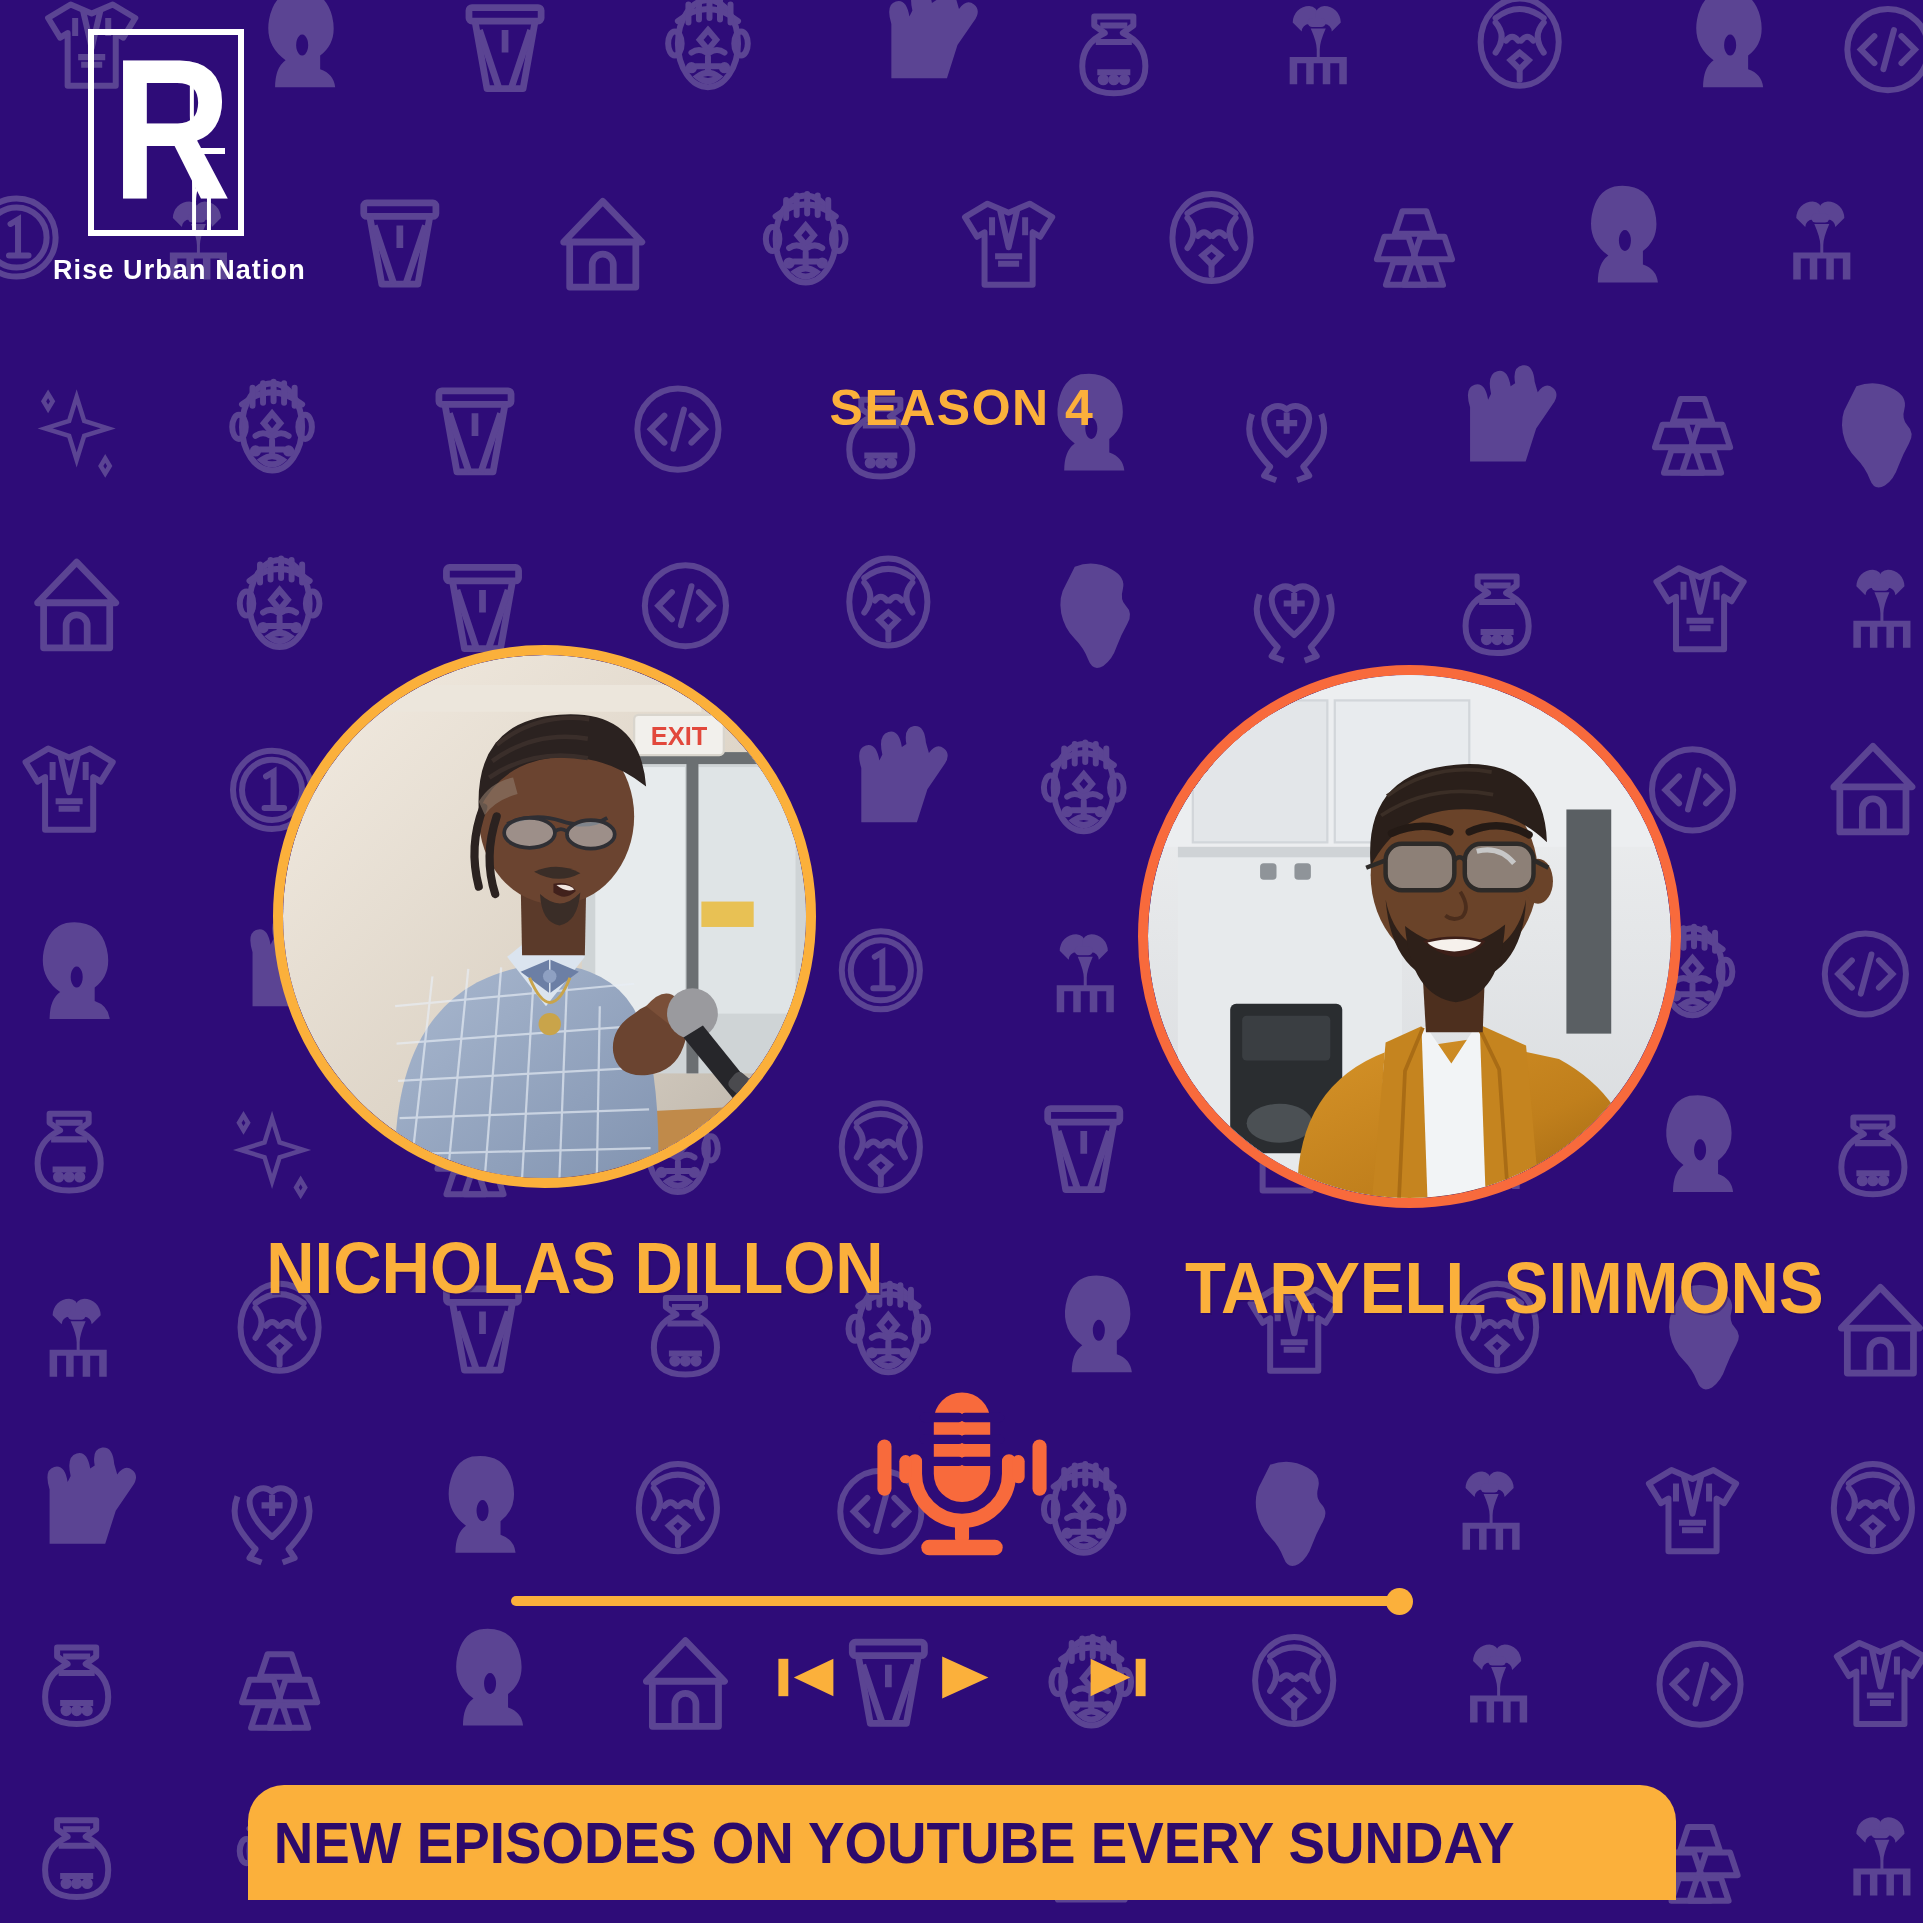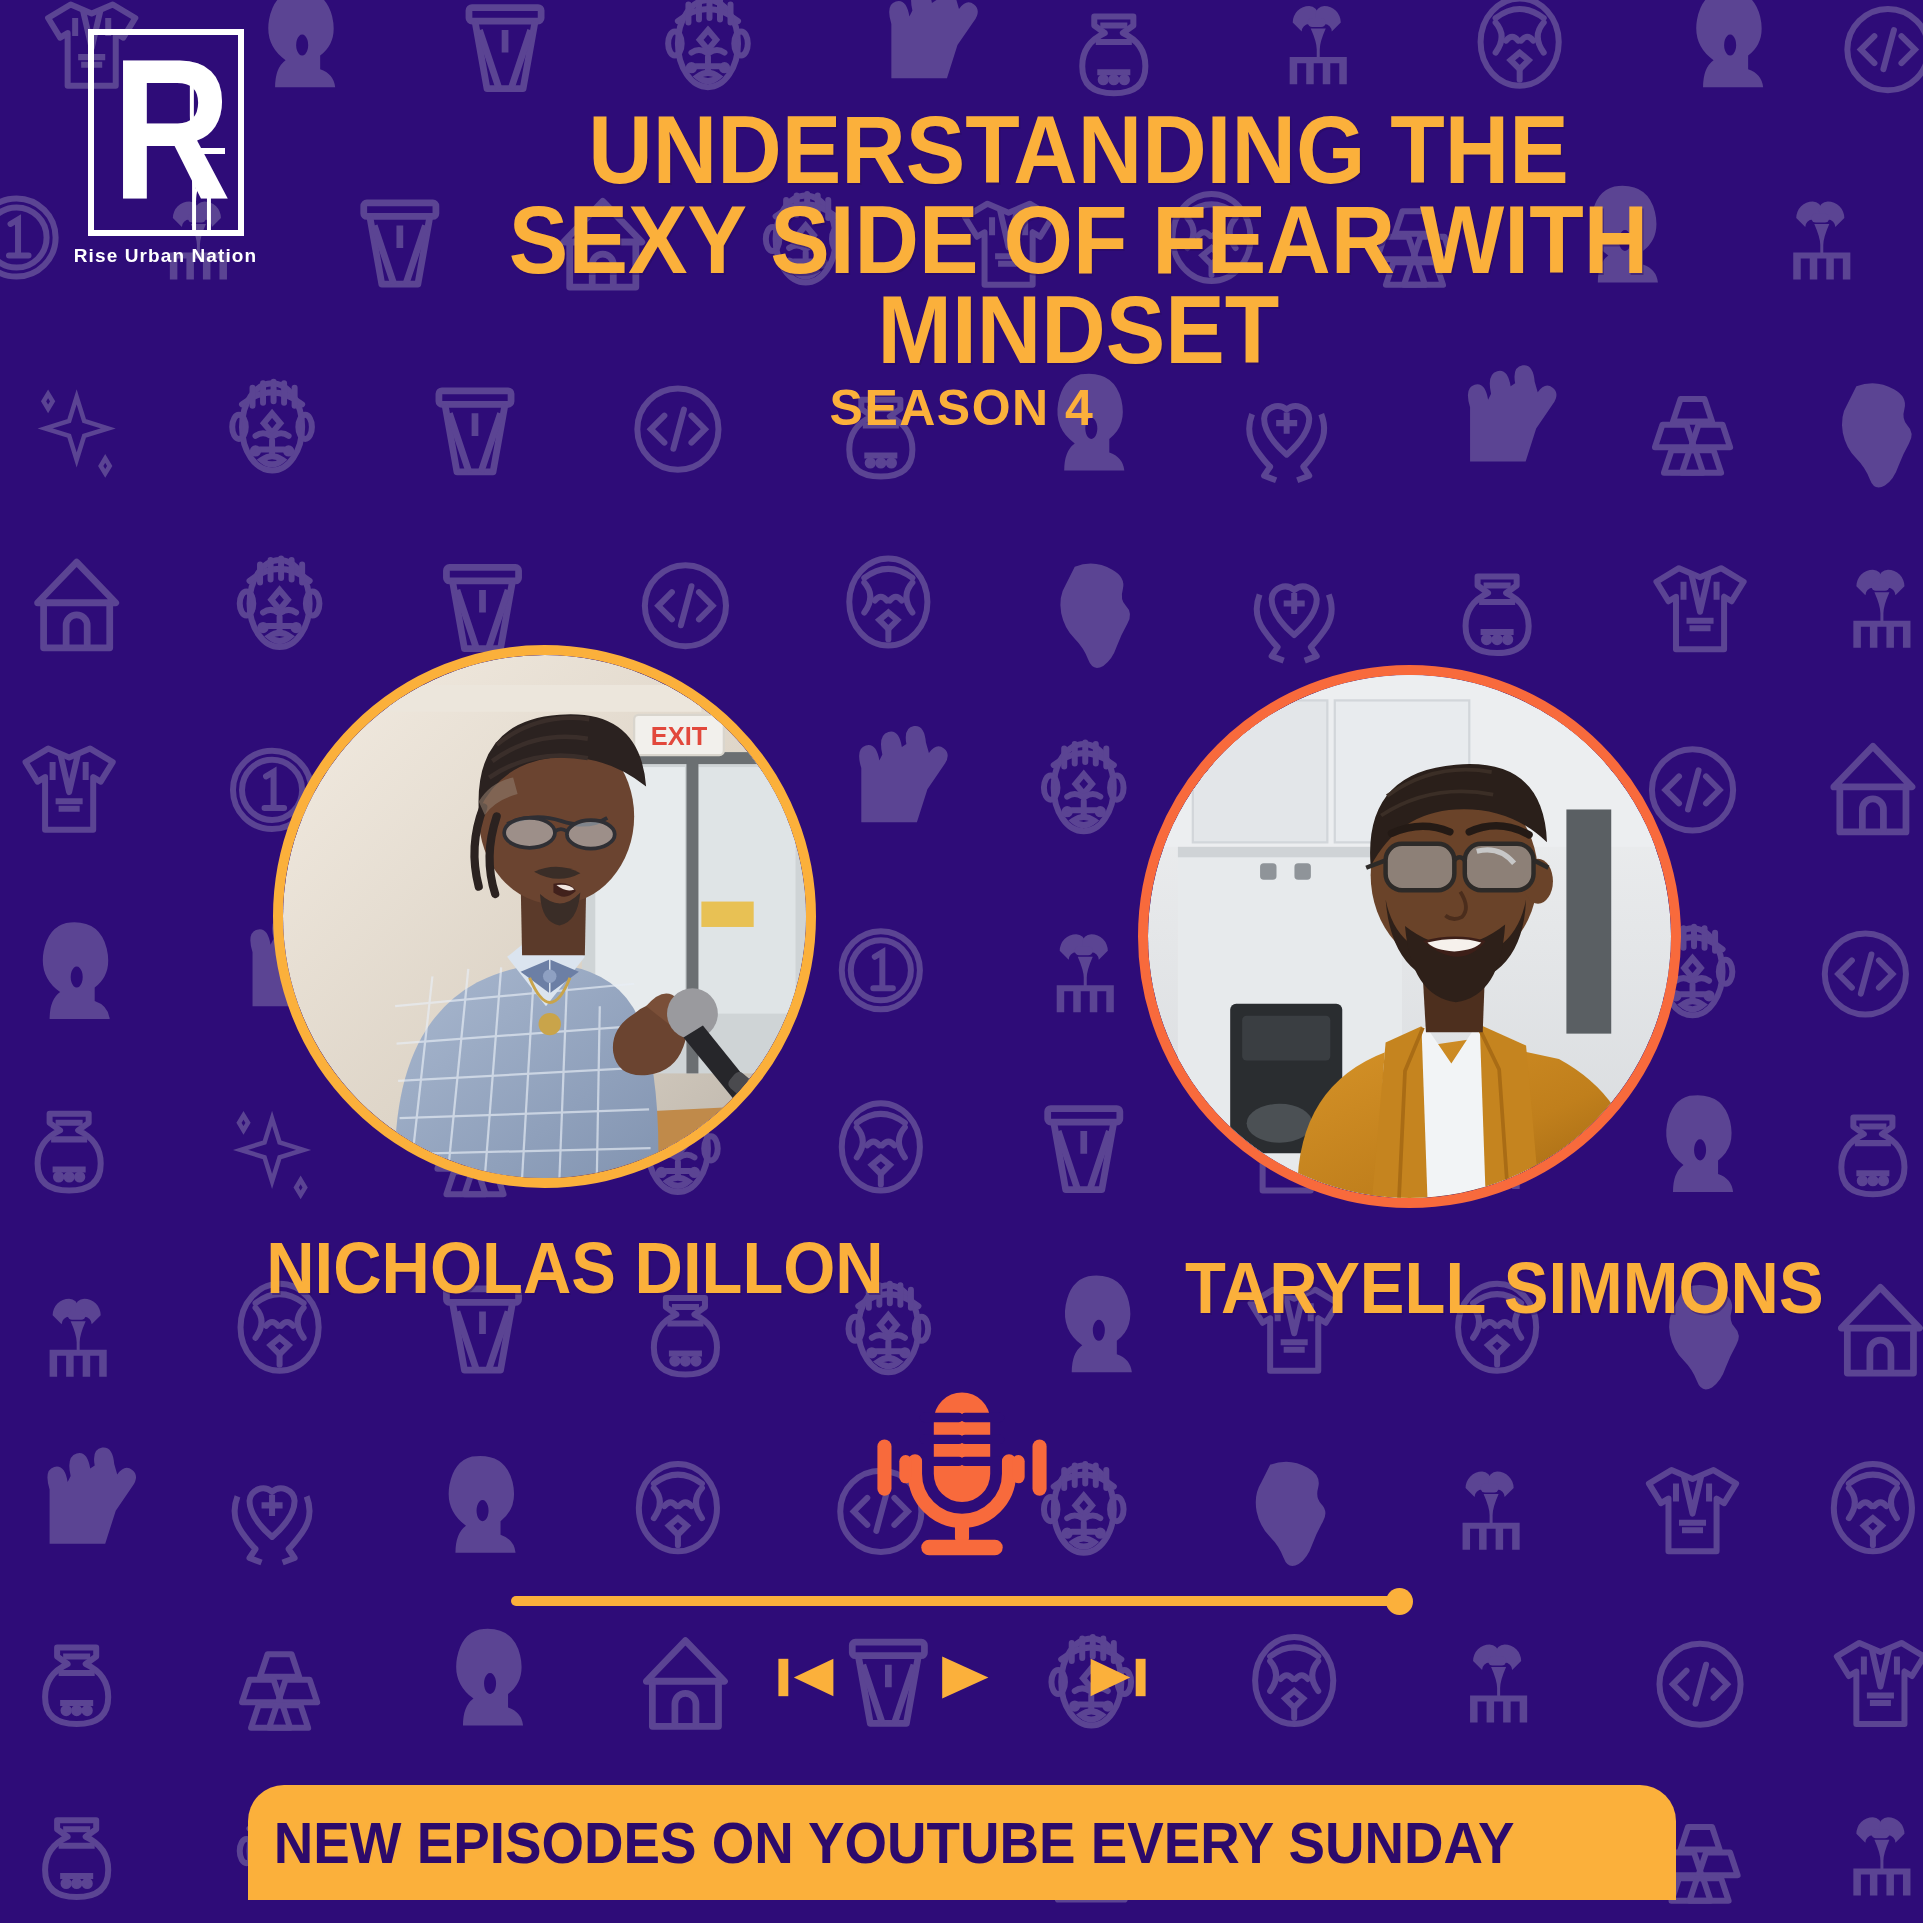--- a/index.html
+++ b/index.html
@@ -68,22 +68,22 @@
     left:95px; top:126px;
     font-family:"Liberation Sans", sans-serif;
     font-weight:400;
     font-size:72px;
     line-height:54px;
     color:#ffffff;
     transform:scaleX(0.62) scaleY(1.35);
     transform-origin:left top;
   }
   #logo-wordmark {
-    margin-top:9px;
-    font-size:19px;
+    margin-top:19px;
+    font-size:27px;
     font-weight:700;
     color:#ffffff;
     letter-spacing:1.1px;
     white-space:nowrap;
   }
 
   
   #title-block {
     position:absolute;
     left:323px; right:90px;
@@ -433,25 +433,20 @@
   <div id="logo-block">
     <div id="logo-mark">
       <span id="logo-R">R</span>
       <span id="logo-u">u</span>
       <span id="logo-bar"></span>
       <span id="logo-n">n</span>
     </div>
     <div id="logo-wordmark">Rise Urban Nation</div>
   </div>
 
-  <div id="title-block">
-    <div id="episode-title">UNDERSTANDING THE
-SEXY SIDE OF FEAR WITH
-MINDSET</div>
-  </div>
   <div id="season-label">SEASON 4</div>
 
   <div id="guest-left" class="guest">
     <div class="photo-ring">
       <div class="photo-inner">
         <svg viewBox="0 0 700 700" xmlns="http://www.w3.org/2000/svg">
           <defs>
             <linearGradient id="bgL" x1="0" y1="0" x2="1" y2="1">
               <stop offset="0%" stop-color="#f3ece2"></stop>
               <stop offset="55%" stop-color="#ded5c8"></stop>

